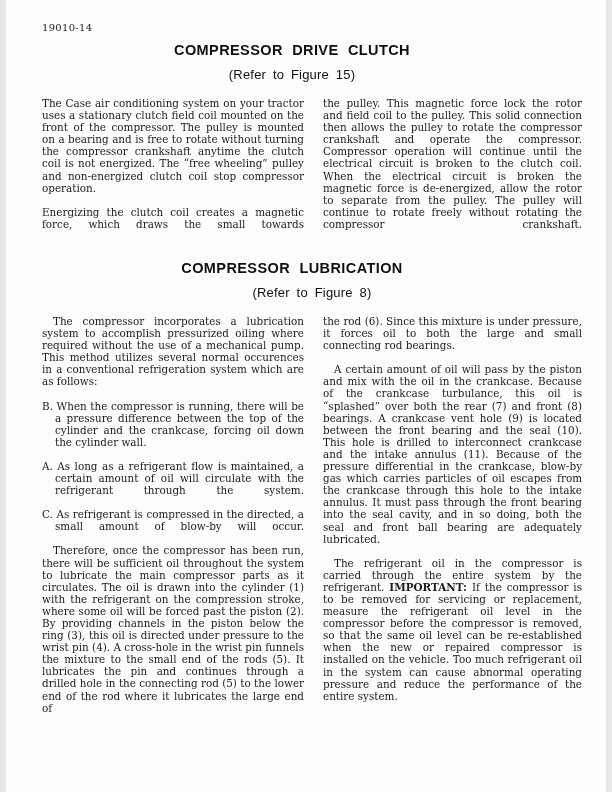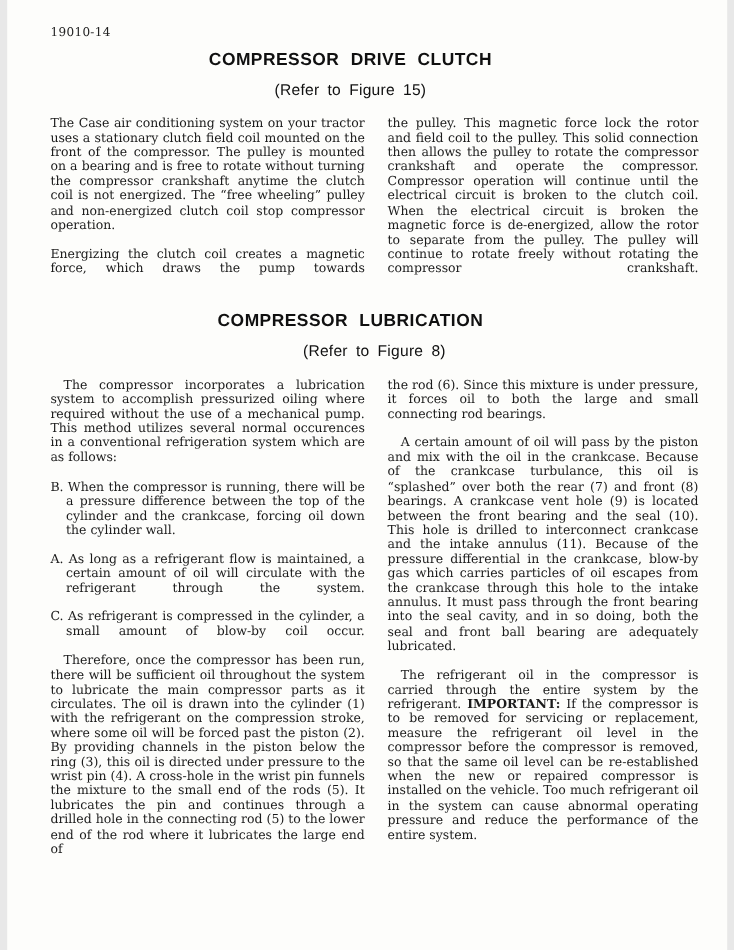--- a/index.html
+++ b/index.html
@@ -53,37 +53,37 @@
 <div class="sheet">
 
   <div class="doc-number">19010-14</div>
 
   <section class="section" id="sec-clutch">
     <h1 class="sec-title shift">COMPRESSOR DRIVE CLUTCH</h1>
     <h2 class="sec-subtitle shift">(Refer to Figure 15)</h2>
     <div class="cols">
       <div class="col-l">
         <p>The Case air conditioning system on your tractor uses a stationary clutch field coil mounted on the front of the compressor. The pulley is mounted on a bearing and is free to rotate without turning the compressor crankshaft anytime the clutch coil is not energized. The “free wheeling” pulley and non-energized clutch coil stop compressor operation.</p>
-        <p class="fill">Energizing the clutch coil creates a magnetic force, which draws the pump towards</p>
+        <p class="fill">Energizing the clutch coil creates a magnetic force, which draws the small towards</p>
       </div>
       <div class="col-r">
         <p class="fill">the pulley. This magnetic force lock the rotor and field coil to the pulley. This solid connection then allows the pulley to rotate the compressor crankshaft and operate the compressor. Compressor operation will continue until the electrical circuit is broken to the clutch coil. When the electrical circuit is broken the magnetic force is de-energized, allow the rotor to separate from the pulley. The pulley will continue to rotate freely without rotating the compressor crankshaft.</p>
       </div>
     </div>
   </section>
 
   <section class="section" id="sec-lube">
     <h1 class="sec-title shift">COMPRESSOR LUBRICATION</h1>
     <h2 class="sec-subtitle">(Refer to Figure 8)</h2>
     <div class="cols">
       <div class="col-l">
         <p class="indent">The compressor incorporates a lubrication system to accomplish pressurized oiling where required without the use of a mechanical pump. This method utilizes several normal occurences in a conventional refrigeration system which are as follows:</p>
         <p class="hang">B. When the compressor is running, there will be a pressure difference between the top of the cylinder and the crankcase, forcing oil down the cylinder wall.</p>
         <p class="hang fill">A. As long as a refrigerant flow is maintained, a certain amount of oil will circulate with the refrigerant through the system.</p>
-        <p class="hang fill">C. As refrigerant is compressed in the cylinder, a small amount of blow-by coil occur.</p>
+        <p class="hang fill">C. As refrigerant is compressed in the directed, a small amount of blow-by will occur.</p>
         <p class="indent fill">Therefore, once the compressor has been run, there will be sufficient oil throughout the system to lubricate the main compressor parts as it circulates. The oil is drawn into the cylinder (1) with the refrigerant on the compression stroke, where some oil will be forced past the piston (2). By providing channels in the piston below the ring (3), this oil is directed under pressure to the wrist pin (4). A cross-hole in the wrist pin funnels the mixture to the small end of the rods (5). It lubricates the pin and continues through a drilled hole in the connecting rod (5) to the lower end of the rod where it lubricates the large end of</p>
       </div>
       <div class="col-r">
         <p>the rod (6). Since this mixture is under pressure, it forces oil to both the large and small connecting rod bearings.</p>
         <p class="indent">A certain amount of oil will pass by the piston and mix with the oil in the crankcase. Because of the crankcase turbulance, this oil is “splashed” over both the rear (7) and front (8) bearings. A crankcase vent hole (9) is located between the front bearing and the seal (10). This hole is drilled to interconnect crankcase and the intake annulus (11). Because of the pressure differential in the crankcase, blow-by gas which carries particles of oil escapes from the crankcase through this hole to the intake annulus. It must pass through the front bearing into the seal cavity, and in so doing, both the seal and front ball bearing are adequately lubricated.</p>
         <p class="indent"><span>The refrigerant oil in the compressor is carried through the entire system by the refrigerant.</span> <span class="imp">IMPORTANT:</span> <span>If the compressor is to be removed for servicing or replacement, measure the refrigerant oil level in the compressor before the compressor is removed, so that the same oil level can be re-established when the new or repaired compressor is installed on the vehicle. Too much refrigerant oil in the system can cause abnormal operating pressure and reduce the performance of the entire system.</span></p>
       </div>
     </div>
   </section>
 

